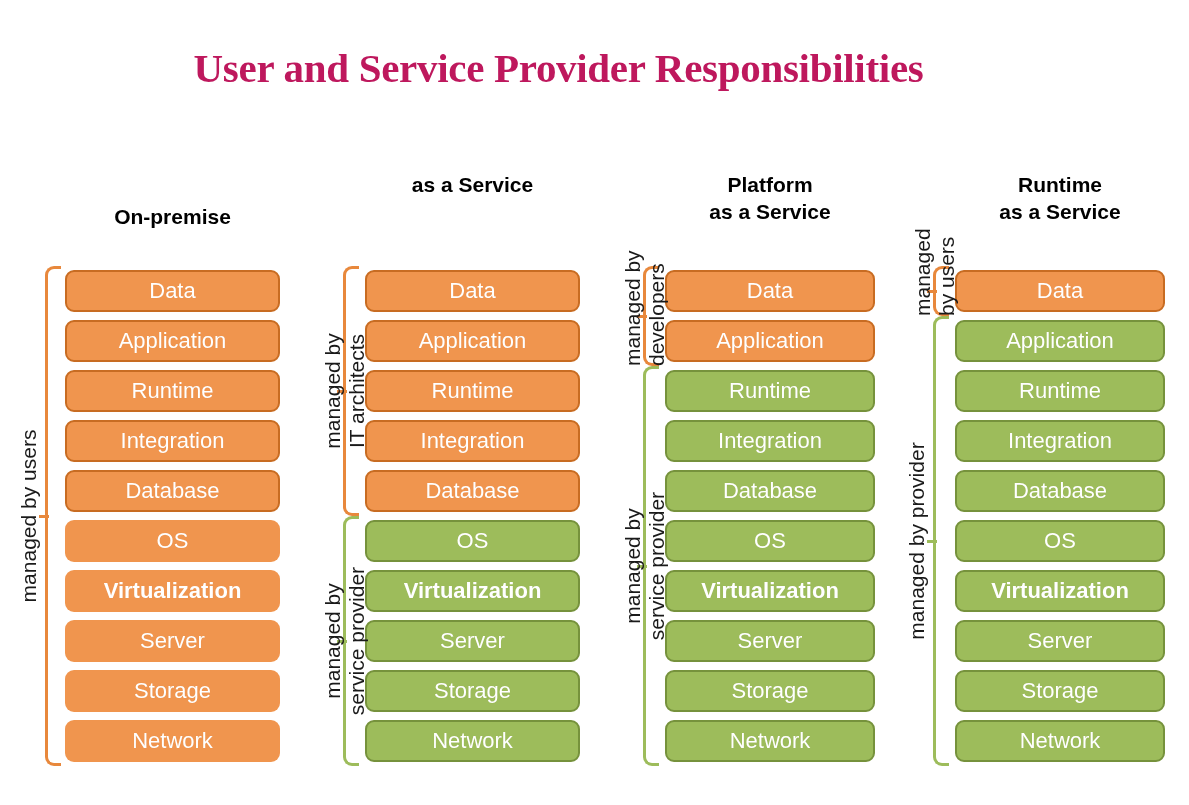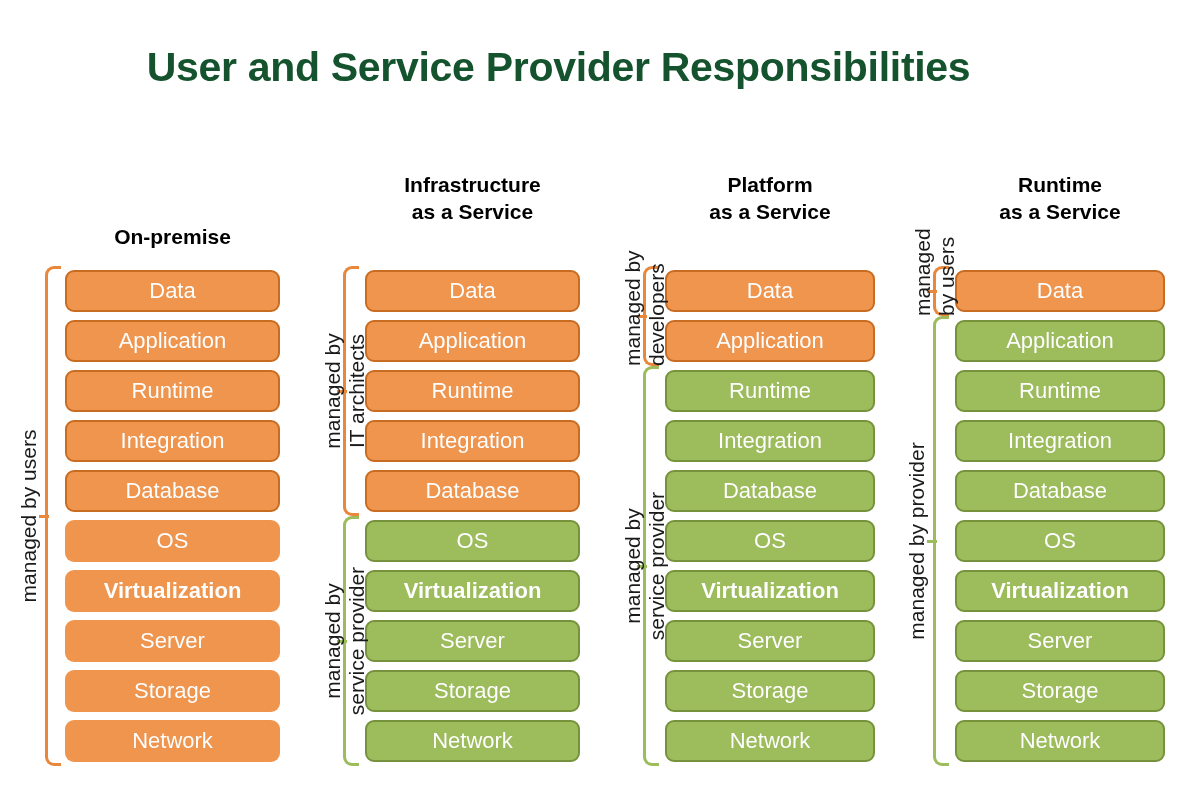--- a/index.html
+++ b/index.html
@@ -17,40 +17,41 @@
 
   
   #page-title {
     position: absolute;
     top: 44px;
     left: 0;
     width: 1117px;
     text-align: center;
     font-size: 41px;
     font-weight: bold;
-    color: #14532d;
+    color: #be185d;
     letter-spacing: -0.3px;
+    font-family: Liberation Serif, serif;
   }
 
   
   .column {
     position: absolute;
     top: 160px;
   }
   .col-head {
     position: absolute;
     left: 0;
     width: 100%;
     text-align: center;
     font-size: 21px;
     font-weight: bold;
     color: #000000;
     line-height: 1.28;
   }
-  .col-head.one-line { top: 64px; }
+  .col-head.one-line { top: 44px; }
   .col-head.two-line { top: 12px; }
 
   .stack {
     position: absolute;
     top: 110px;
     left: 0;
   }
 
   .cell {
     position: absolute;
@@ -131,21 +132,20 @@
         <div class="cell orange bordered" style="top: 200px; width: 215px;">Database</div>
         <div class="cell orange" style="top: 250px; width: 215px;">OS</div>
         <div class="cell orange bold" style="top: 300px; width: 215px;">Virtualization</div>
         <div class="cell orange" style="top: 350px; width: 215px;">Server</div>
         <div class="cell orange" style="top: 400px; width: 215px;">Storage</div>
         <div class="cell orange" style="top: 450px; width: 215px;">Network</div>
       </div>
     </div>
     <div class="column" style="left: 365px; width: 215px;">
       <div class="col-head two-line">
-        <div>Infrastructure</div>
         <div>as a Service</div>
       </div>
       <div class="stack" style="width: 215px; height: 500px;">
         <div class="cell orange bordered" style="top: 0px; width: 215px;">Data</div>
         <div class="cell orange bordered" style="top: 50px; width: 215px;">Application</div>
         <div class="cell orange bordered" style="top: 100px; width: 215px;">Runtime</div>
         <div class="cell orange bordered" style="top: 150px; width: 215px;">Integration</div>
         <div class="cell orange bordered" style="top: 200px; width: 215px;">Database</div>
         <div class="cell green bordered" style="top: 250px; width: 215px;">OS</div>
         <div class="cell green bordered bold" style="top: 300px; width: 215px;">Virtualization</div>

